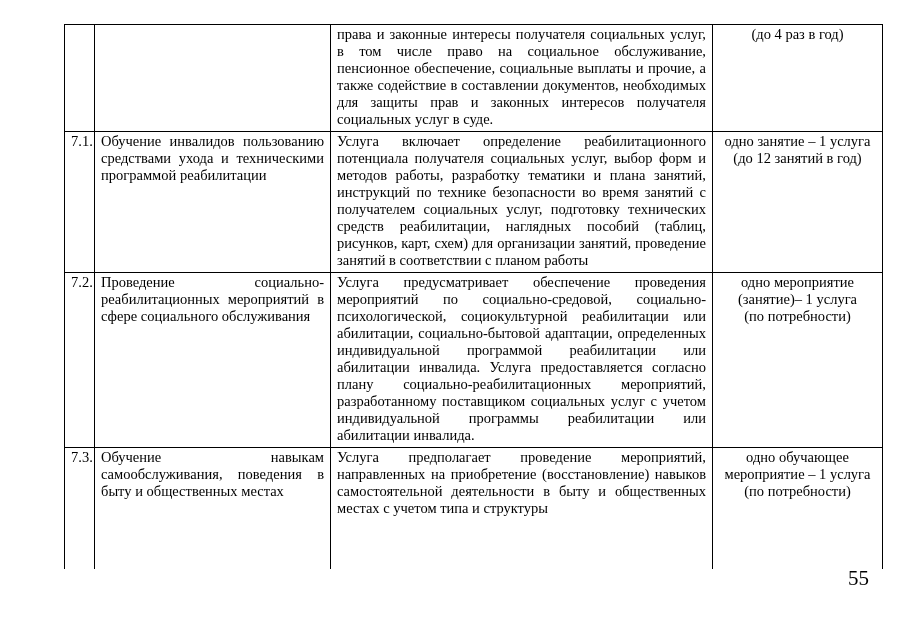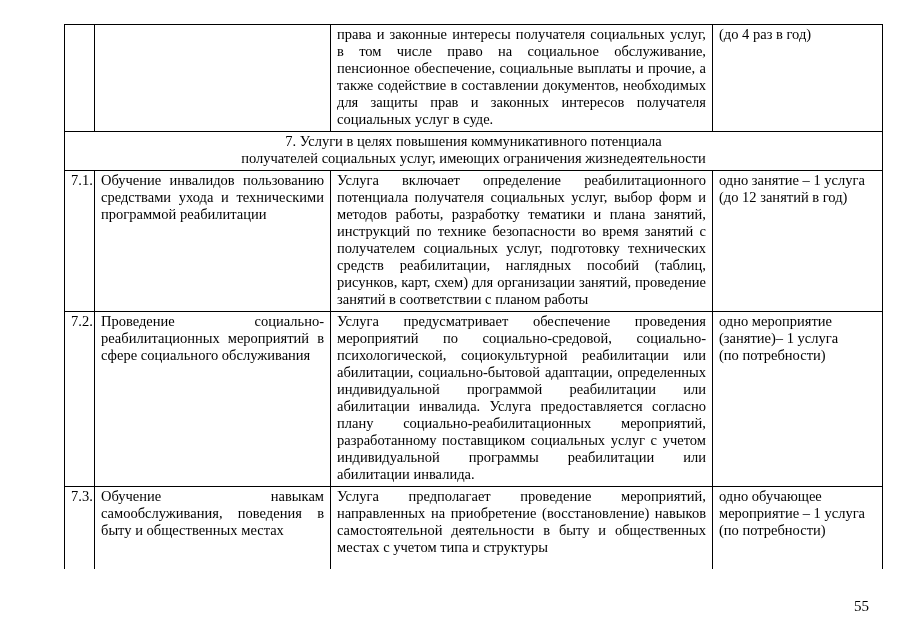--- a/index.html
+++ b/index.html
@@ -46,38 +46,37 @@
     padding: 1px 2px 1px 4px;
     text-align: center;
   }
   td.c-name {
     text-align: justify;
   }
   td.c-desc {
     text-align: justify;
   }
   td.c-per {
-    text-align: left;
+    text-align: center;
     white-space: pre-line;
   }
   td.c-header {
     text-align: center;
     white-space: pre-line;
     padding: 2px 4px;
   }
   tr.row-last td {
     height: 120px; 
   }
   .page-number {
     position: absolute;
     top: 570px;
     right: 36px;
-    font-size: 15px;
+    font-size: 21px;
     line-height: 16px;
-    margin-top: 28px;
   }
 </style>
 </head>
 <body>
 
 <div class="table-wrap">
   <table class="services">
     <colgroup>
       <col class="col-num">
       <col class="col-name">
@@ -85,24 +84,20 @@
       <col class="col-per">
     </colgroup>
     <tbody>
       <tr>
         <td class="c-num"></td>
         <td class="c-name"></td>
         <td class="c-desc">права и законные интересы получателя социальных услуг, в том числе право на социальное обслуживание, пенсионное обеспечение, социальные выплаты и прочие, а также содействие в составлении документов, необходимых для защиты прав и законных интересов получателя социальных услуг в суде.</td>
         <td class="c-per">(до 4 раз в год)</td>
       </tr>
 
-      <tr>
-        <td class="c-header" colspan="4">7. Услуги в целях повышения коммуникативного потенциала
-получателей социальных услуг, имеющих ограничения жизнедеятельности</td>
-      </tr>
 
       <tr>
         <td class="c-num">7.1.</td>
         <td class="c-name">Обучение инвалидов пользованию средствами ухода и техническими программой реабилитации</td>
         <td class="c-desc">Услуга включает определение реабилитационного потенциала получателя социальных услуг, выбор форм и методов работы, разработку тематики и плана занятий, инструкций по технике безопасности во время занятий с получателем социальных услуг, подготовку технических средств реабилитации, наглядных пособий (таблиц, рисунков, карт, схем) для организации занятий, проведение занятий в соответствии с планом работы</td>
         <td class="c-per">одно занятие – 1 услуга
 (до 12 занятий в год)</td>
       </tr>
 
       <tr>

